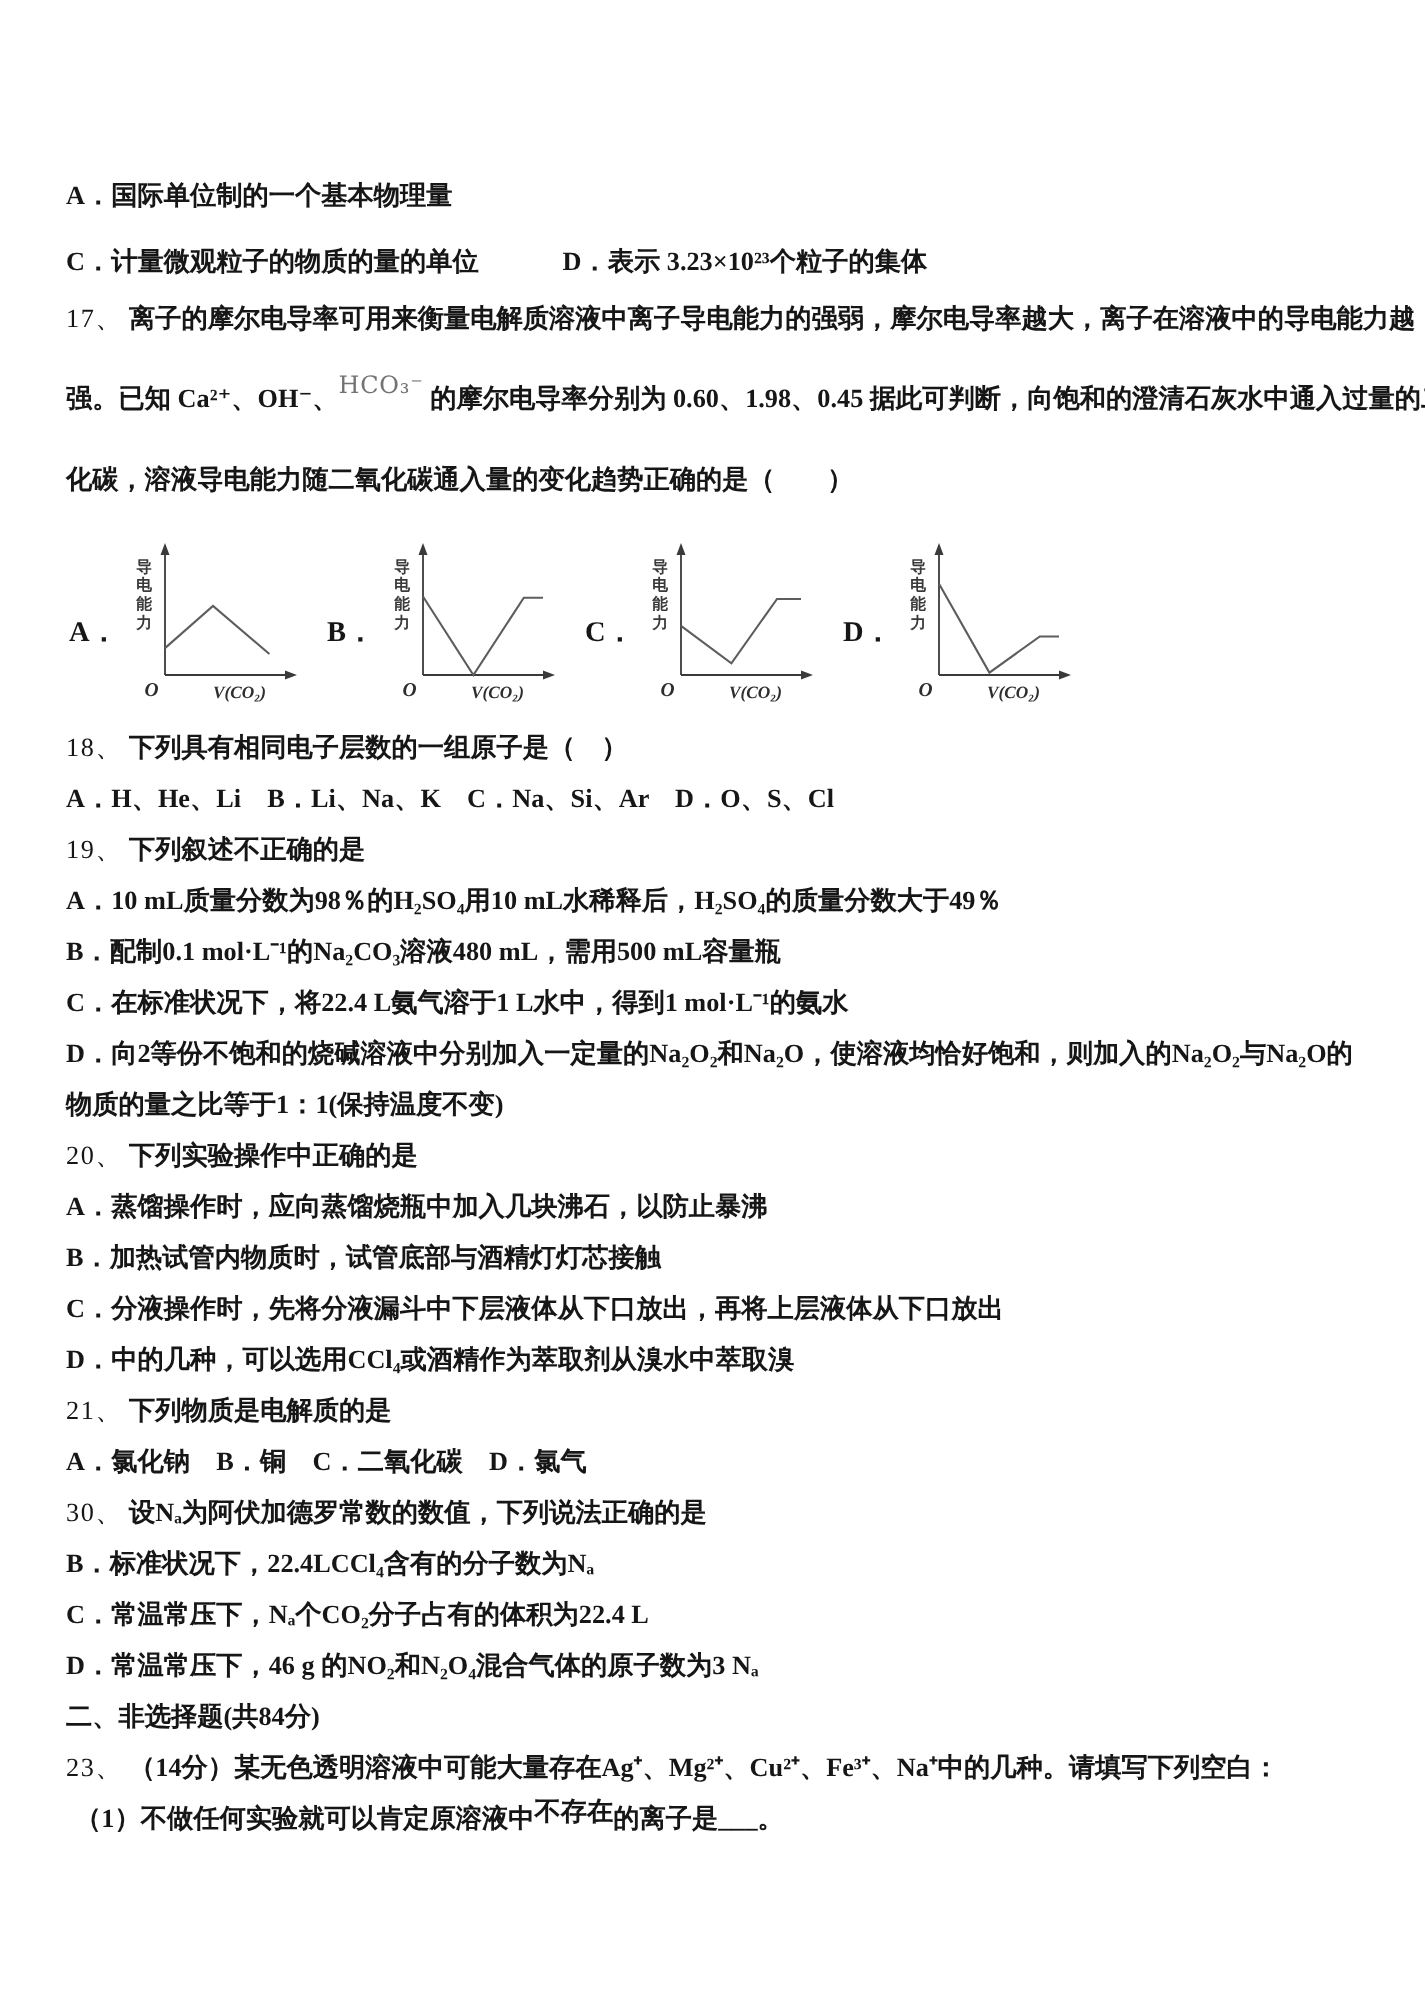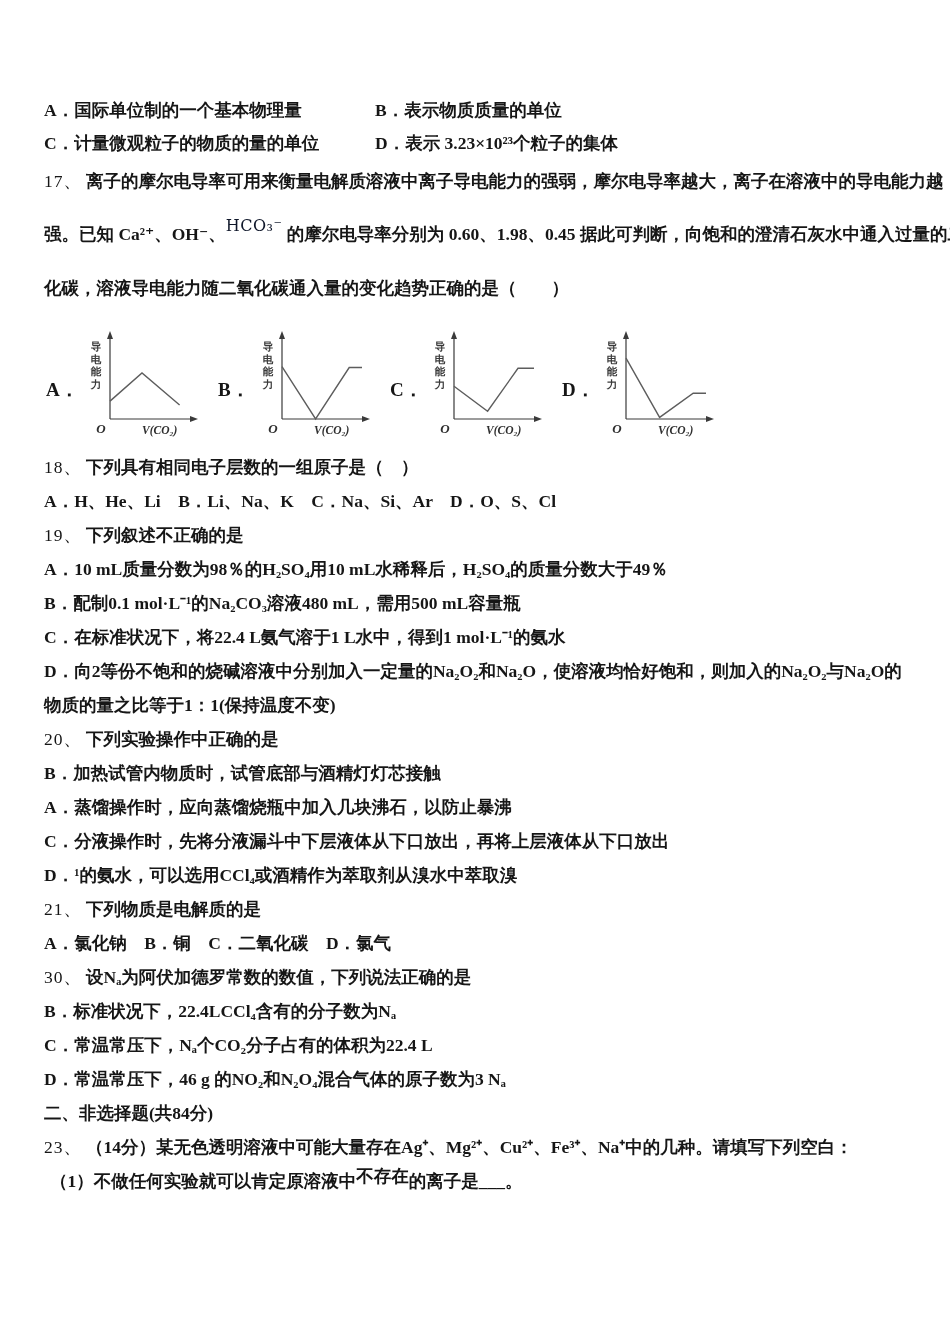--- a/index.html
+++ b/index.html
@@ -3,47 +3,46 @@
 <meta charset="utf-8">
 <style>
   html,body{margin:0;padding:0;background:#ffffff;}
   body{
     width:950px;height:1344px;overflow:hidden;
     font-family:"Liberation Serif","DejaVu Serif",serif;
     font-weight:bold;color:#161616;
   }
   .content{padding:98px 36px 0 44px;font-size:17.5px;}
   .line{line-height:24px;margin-bottom:10px;white-space:nowrap;font-family:Liberation Serif, serif;}
-  .row2col{display:flex;line-height:24px;margin-bottom:9px;white-space:nowrap;}
+  .row2col{display:flex;line-height:24px;margin-bottom:9px;white-space:nowrap;margin-top:20px;}
   .row2col .col1{width:331px;}
   .row2col .col2{flex:1;}
   .q17line{line-height:24px;margin-bottom:29px;white-space:nowrap;}
   .q17first{margin-top:14px;}
   .qnum{font-weight:normal;letter-spacing:1px;padding-right:4px;}
   .formula{
-    color:#0f172a;font-weight:normal;font-size:16px;
+    color:#737373;font-weight:normal;font-size:16px;
     position:relative;top:-9px;letter-spacing:0.5px;
     font-family:"DejaVu Serif","Liberation Serif",serif;
   }
   .graph-row{display:flex;gap:16px;margin:14px 0 14px 2px;height:112px;align-items:flex-start;}
   .graph-item{display:flex;}
   .graph-label{font-size:19px;font-weight:bold;width:34px;margin-top:48px;}
   .graph-item svg{display:block;}
   .raised{position:relative;top:-5px;}
   .sub1{padding-left:6px;margin-top:2px;}
   .section-head{margin-top:2px;}
 </style>
 </head>
 <body>
 
 <div class="content">
 
   <div class="row2col">
     <span class="col1">A．国际单位制的一个基本物理量</span>
-    <span class="col2">B．表示物质质量的单位</span>
   </div>
   <div class="row2col">
     <span class="col1">C．计量微观粒子的物质的量的单位</span>
     <span class="col2">D．表示 3.23×10²³个粒子的集体</span>
   </div>
 
   <div class="q17line q17first">
     <span class="qnum">17、</span><span>离子的摩尔电导率可用来衡量电解质溶液中离子导电能力的强弱，摩尔电导率越大，离子在溶液中的导电能力越</span>
   </div>
   <div class="q17line">
@@ -130,24 +129,24 @@
   </div>
   <div class="line">A．10 mL质量分数为98％的H₂SO₄用10 mL水稀释后，H₂SO₄的质量分数大于49％</div>
   <div class="line">B．配制0.1 mol·L⁻¹的Na₂CO₃溶液480 mL，需用500 mL容量瓶</div>
   <div class="line">C．在标准状况下，将22.4 L氨气溶于1 L水中，得到1 mol·L⁻¹的氨水</div>
   <div class="line">D．向2等份不饱和的烧碱溶液中分别加入一定量的Na₂O₂和Na₂O，使溶液均恰好饱和，则加入的Na₂O₂与Na₂O的</div>
   <div class="line">物质的量之比等于1：1(保持温度不变)</div>
 
   <div class="line">
     <span class="qnum">20、</span><span>下列实验操作中正确的是</span>
   </div>
+  <div class="line">A．蒸馏操作时，应向蒸馏烧瓶中加入几块沸石，以防止暴沸</div>
   <div class="line">B．加热试管内物质时，试管底部与酒精灯灯芯接触</div>
-  <div class="line">A．蒸馏操作时，应向蒸馏烧瓶中加入几块沸石，以防止暴沸</div>
   <div class="line">C．分液操作时，先将分液漏斗中下层液体从下口放出，再将上层液体从下口放出</div>
-  <div class="line">D．¹的氨水，可以选用CCl₄或酒精作为萃取剂从溴水中萃取溴</div>
+  <div class="line">D．中的几种，可以选用CCl₄或酒精作为萃取剂从溴水中萃取溴</div>
 
   <div class="line">
     <span class="qnum">21、</span><span>下列物质是电解质的是</span>
   </div>
   <div class="line">A．氯化钠　B．铜　C．二氧化碳　D．氯气</div>
 
   <div class="line">
     <span class="qnum">30、</span><span>设Nₐ为阿伏加德罗常数的数值，下列说法正确的是</span>
   </div>
   <div class="line">B．标准状况下，22.4LCCl₄含有的分子数为Nₐ</div>

